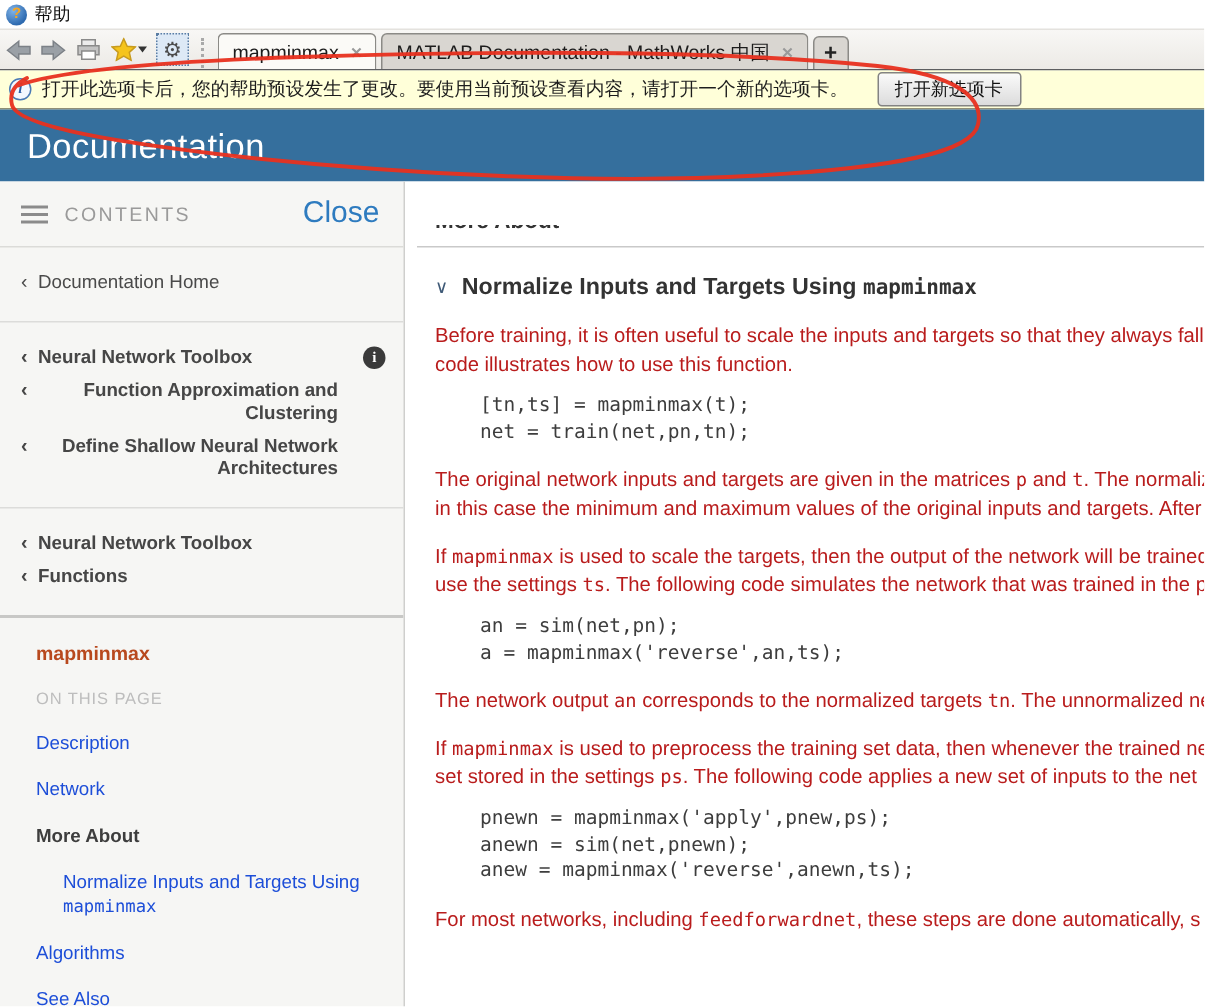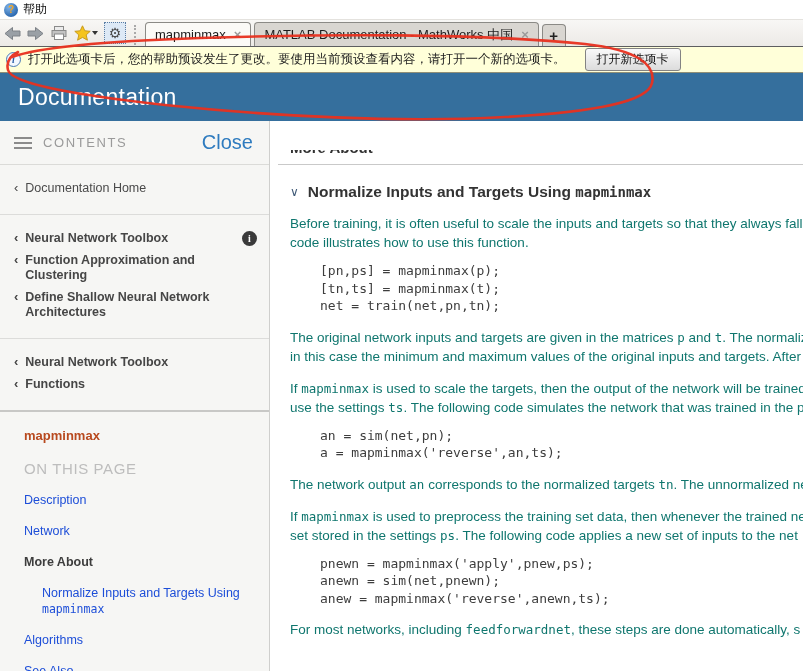--- a/index.html
+++ b/index.html
@@ -39,41 +39,41 @@
   .hamburger { display:flex; flex-direction:column; gap:3px; }
   .hamburger span { display:block; width:18px; height:2px; background:#8b8b8b; }
   .contents-label { margin-left:11px; color:#9a9a9a; font-size:13px; letter-spacing:1.6px; }
   .close-link { margin-left:auto; color:#2e7bbf; font-size:20px; }
 
   .nav-group { padding:9px 10px 11px 14px; border-bottom:1px solid #dcdcda; }
   .nav-group.last { border-bottom:2px solid #c8c8c6; }
   .nav-item { display:flex; align-items:flex-start; gap:7px; margin:7px 0; line-height:15px; }
   .nav-item.bold { font-weight:bold; color:#464646; }
   .chev { color:inherit; font-size:13px; line-height:14px; }
-  .nav-label { max-width:200px; }
+  .nav-label { max-width:200px;text-align:right; }
   .info-badge { margin-left:auto; margin-right:2px; width:15px; height:15px; min-width:15px; border-radius:50%; background:#3a3a3a; color:#fff; font-size:10px; font-weight:bold; font-family:"Liberation Serif", serif; display:flex; align-items:center; justify-content:center; }
 
   .page-nav { padding:14px 10px 10px 24px; }
   .current-page { color:#b8491e; font-weight:bold; font-size:13px; margin:2px 0 0; }
-  .on-this-page { color:#bdbdbd; font-size:15px; letter-spacing:.6px; margin-top:17px; }
+  .on-this-page { color:#bdbdbd; font-size:11px; letter-spacing:.6px; margin-top:17px; }
   .page-link { margin-top:15px; color:#1d4ed8; line-height:16px; }
   .page-link.bold { font-weight:bold; color:#3d3d3d; }
   .page-link.indent { padding-left:18px; max-width:228px; }
   .page-link .mono { font-size:11.5px; }
 
   
   .main { position:relative; flex:1; background:#fff; padding:29px 0 0 20px; overflow:hidden; }
   .clipped-heading { height:9px; overflow:hidden; }
   .clipped-heading > div { font-size:15px; font-weight:bold; color:#333; margin-top:-11px; }
   .rule { border:none; border-top:1px solid #c9c9c9; margin:5px 0 0 -12px; }
   .section-heading { margin-top:18px; display:flex; align-items:baseline; gap:9px; font-size:15.5px; font-weight:bold; color:#333; }
   .chevron-down { color:#3f5a77; font-size:12px; font-weight:normal; transform:translateY(-1px); }
   .section-heading .mono { font-size:14px; }
   .para { margin-top:13px; }
-  .para-line { white-space:nowrap; overflow:hidden; font-size:13.5px; line-height:19px; color:#0f766e; }
+  .para-line { white-space:nowrap; overflow:hidden; font-size:13.5px; line-height:19px; color:#b91c1c; }
   .mono { font-family:"DejaVu Sans Mono", monospace; }
   .para-line .mono { font-size:12.5px; }
   .codeblock { margin:10px 0 0 30px; }
   .code-line { font-family:"DejaVu Sans Mono", monospace; font-size:13px; line-height:17.5px; color:#3d3d3d; white-space:pre; overflow:hidden; }
   .watermark { position:absolute; right:6px; bottom:6px; font-size:12px; color:rgba(160,160,160,.5); pointer-events:none; }
 
   
   .annotation { position:absolute; left:0; top:0; pointer-events:none; z-index:60; }
 </style>
 </head>
@@ -207,21 +207,20 @@
       <div class="section-heading">
         <span class="chevron-down">∨</span>
         <span><span>Normalize Inputs and Targets Using </span><span class="mono">mapminmax</span></span>
       </div>
       <div>
           <div class="para">
             <div class="para-line"><span>Before training, it is often useful to scale the inputs and targets so that they always fall</span></div>
             <div class="para-line"><span>code illustrates how to use this function.</span></div>
           </div>
           <div class="codeblock">
-            <div class="code-line">[pn,ps] = mapminmax(p);</div>
             <div class="code-line">[tn,ts] = mapminmax(t);</div>
             <div class="code-line">net = train(net,pn,tn);</div>
           </div>
           <div class="para">
             <div class="para-line"><span>The original network inputs and targets are given in the matrices </span><span class="mono">p</span><span> and </span><span class="mono">t</span><span>. The normalized</span></div>
             <div class="para-line"><span>in this case the minimum and maximum values of the original inputs and targets. After</span></div>
           </div>
           <div class="para">
             <div class="para-line"><span>If </span><span class="mono">mapminmax</span><span> is used to scale the targets, then the output of the network will be trained</span></div>
             <div class="para-line"><span>use the settings </span><span class="mono">ts</span><span>. The following code simulates the network that was trained in the p</span></div>

